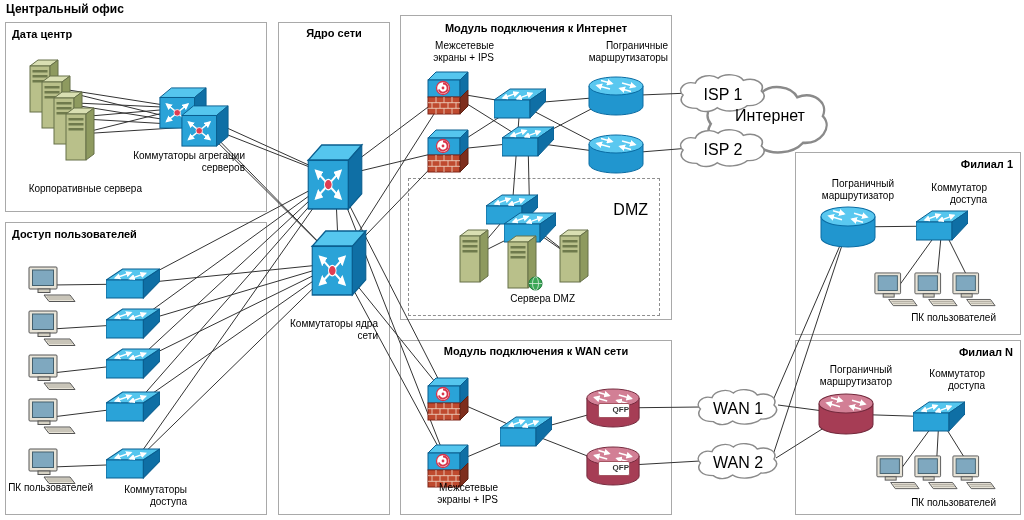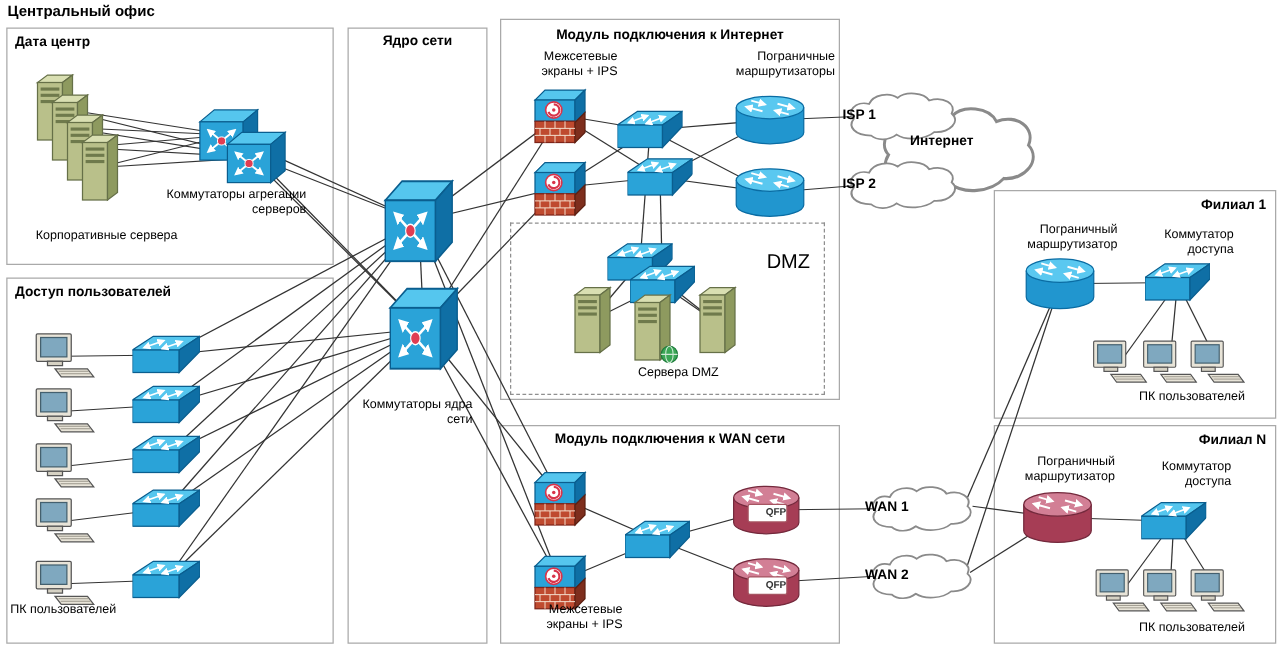--- a/index.html
+++ b/index.html
@@ -7,21 +7,21 @@
   .box{position:absolute;border:1px solid #a9a9a9;background:transparent;box-sizing:border-box}
   .box-dashed{position:absolute;border:1px dashed #8f8f8f;background:transparent;box-sizing:border-box}
   .wires{position:absolute;left:0;top:0;pointer-events:none}
   .icon{position:absolute;overflow:visible}
   .lbl{position:absolute;font-size:10px;line-height:1.15;text-align:right}
   .lbl.l{text-align:right}
   .btitle{position:absolute;font-size:11px;font-weight:bold;line-height:1.1}
   .btitle.c{text-align:center}
   .btitle.r{text-align:right}
   .main-title{position:absolute;font-size:12px;font-weight:bold}
-  .cloud-label{position:absolute;font-size:11px;font-weight:bold;text-align:left}
+  .cloud-label{position:absolute;font-size:16px;font-weight:normal;text-align:center}
   .qfp{position:absolute;background:#fff;border:1px solid #a65562;border-radius:2px;font-size:8px;font-weight:bold;line-height:11px;text-align:right;color:#333}
 </style>
 </head>
 <body>
 
 <svg width="0" height="0" style="position:absolute">
   <defs>
     <marker id="ah" viewBox="0 0 8 8" refX="6" refY="4" markerWidth="4.5" markerHeight="4.5" orient="auto-start-reverse">
       <path d="M0,0 L8,4 L0,8 Z" fill="#fff"></path>
     </marker>
@@ -385,20 +385,21 @@
   <div class="lbl" style="left:290px;top:318px;width:88px">Коммутаторы ядра сети</div>
 
   <div class="btitle c" style="left:404px;top:22px;width:264px">Модуль подключения к Интернет</div>
   <div class="lbl" style="left:406px;top:40px;width:88px">Межсетевые экраны + IPS</div>
   <div class="lbl" style="left:568px;top:40px;width:100px">Пограничные маршрутизаторы</div>
   <div class="lbl" style="left:598px;top:201px;width:50px;font-size:16px">DMZ</div>
   <div class="lbl" style="left:475px;top:293px;width:100px">Сервера DMZ</div>
 
   <div class="btitle" style="left:12px;top:228px">Доступ пользователей</div>
   <div class="lbl" style="left:8px;top:482px;width:85px">ПК пользователей</div>
+  <div class="lbl" style="left:92px;top:484px;width:95px">Коммутаторы доступа</div>
 
   <div class="btitle c" style="left:404px;top:345px;width:264px">Модуль подключения к WAN сети</div>
   <div class="lbl" style="left:406px;top:482px;width:92px">Межсетевые экраны + IPS</div>
 
   <div class="btitle r" style="left:905px;top:158px;width:108px">Филиал 1</div>
   <div class="lbl" style="left:806px;top:178px;width:88px">Пограничный маршрутизатор</div>
   <div class="lbl" style="left:899px;top:182px;width:88px">Коммутатор доступа</div>
   <div class="lbl" style="left:878px;top:312px;width:118px">ПК пользователей</div>
 
   <div class="btitle r" style="left:905px;top:346px;width:108px">Филиал N</div>

